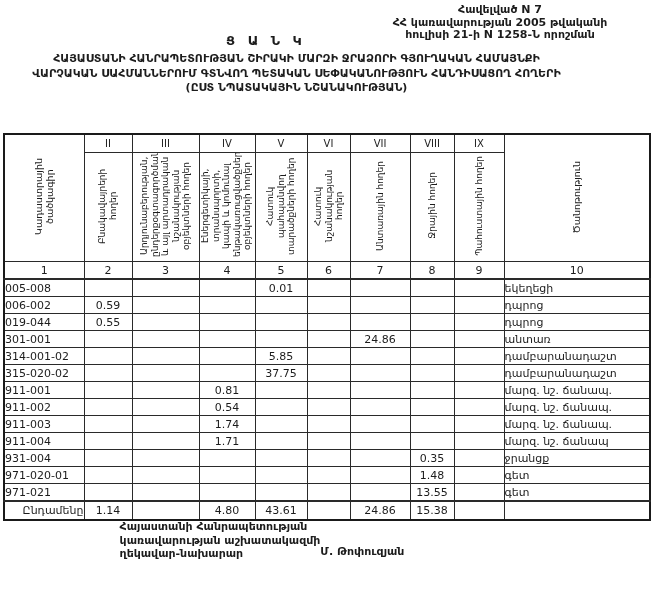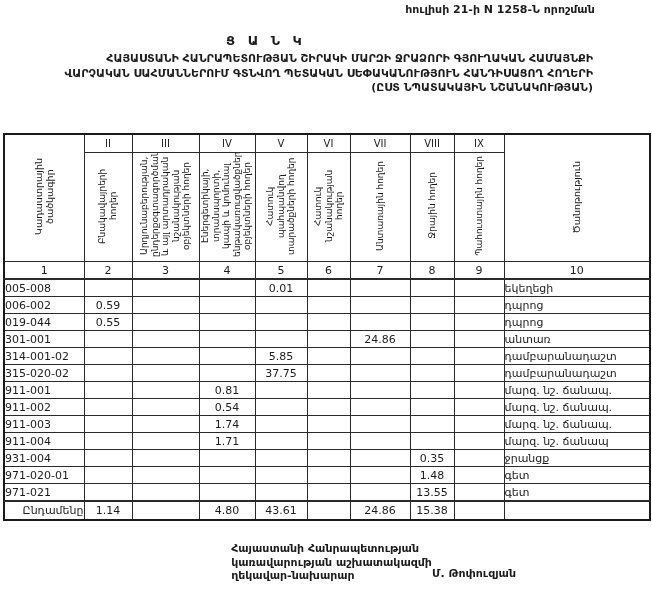--- a/index.html
+++ b/index.html
@@ -19,21 +19,21 @@
 
   
   .doc-title{
     position:absolute;top:33px;left:0;width:532px;
     text-align:center;font-size:13px;font-weight:700;letter-spacing:4px;
   }
 
   
   .subtitle{
     position:absolute;top:52px;left:0;width:593px;
-    text-align:right;font-size:11px;font-weight:700;line-height:14.5px;
+    text-align:center;font-size:11px;font-weight:700;line-height:14.5px;
   }
 
   
   table.land{
     position:absolute;top:133px;left:3px;
     width:646px;border-collapse:collapse;table-layout:fixed;
     font-size:11px;
   }
   table.land td{
     border:1px solid #2a2a2a;padding:0;vertical-align:middle;
@@ -55,32 +55,34 @@
   td.rotcell{text-align:center;vertical-align:middle;}
   .rot.big{max-height:122px;font-size:9.5px;}
 
   td.code{text-align:left;padding-left:3px;}
   td.val{text-align:center;}
   td.note{text-align:left;padding-left:4px;margin-top:20px;}
   td.total-label{text-align:right;font-size:11px;}
 
   
   .footer{
-    position:absolute;top:542px;left:8px;width:636px;
-    display:flex;justify-content:flex-end;align-items:flex-end;
+    position:absolute;top:520px;left:8px;width:636px;
+    display:flex;justify-content:center;align-items:flex-end;
     font-size:11px;font-weight:700;line-height:13.5px;
   }
   .signature{padding-right:128px;padding-bottom:2px;}
 </style>
 </head>
 <body>
 
 <div class="page">
 
   <div class="annex">
+    <div>Հավելված N 7</div>
+    <div>ՀՀ կառավարության 2005 թվականի</div>
     <div>հուլիսի 21-ի N 1258-Ն որոշման</div>
   </div>
 
   <div class="doc-title">Ց Ա Ն Կ</div>
 
   <div class="subtitle">
     <div>ՀԱՅԱՍՏԱՆԻ ՀԱՆՐԱՊԵՏՈՒԹՅԱՆ ՇԻՐԱԿԻ ՄԱՐԶԻ ՋՐԱՁՈՐԻ ԳՅՈՒՂԱԿԱՆ ՀԱՄԱՅՆՔԻ</div>
     <div>ՎԱՐՉԱԿԱՆ ՍԱՀՄԱՆՆԵՐՈՒՄ ԳՏՆՎՈՂ ՊԵՏԱԿԱՆ ՍԵՓԱԿԱՆՈՒԹՅՈՒՆ ՀԱՆԴԻՍԱՑՈՂ ՀՈՂԵՐԻ</div>
     <div>(ԸՍՏ ՆՊԱՏԱԿԱՅԻՆ ՆՇԱՆԱԿՈՒԹՅԱՆ)</div>
   </div>

